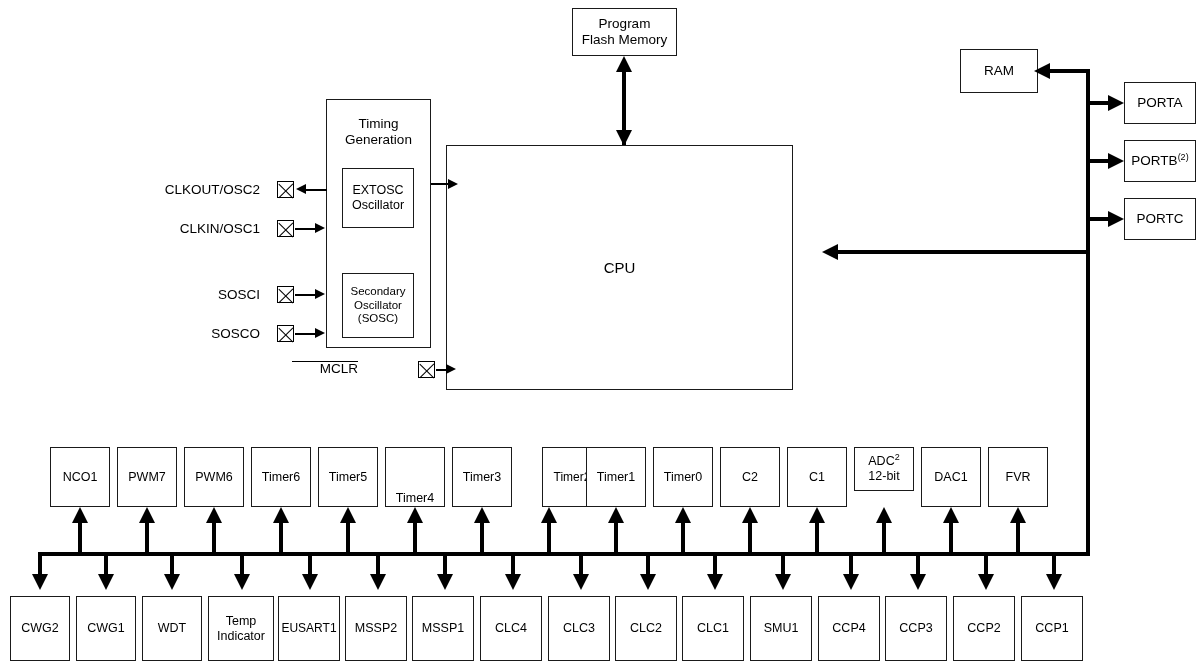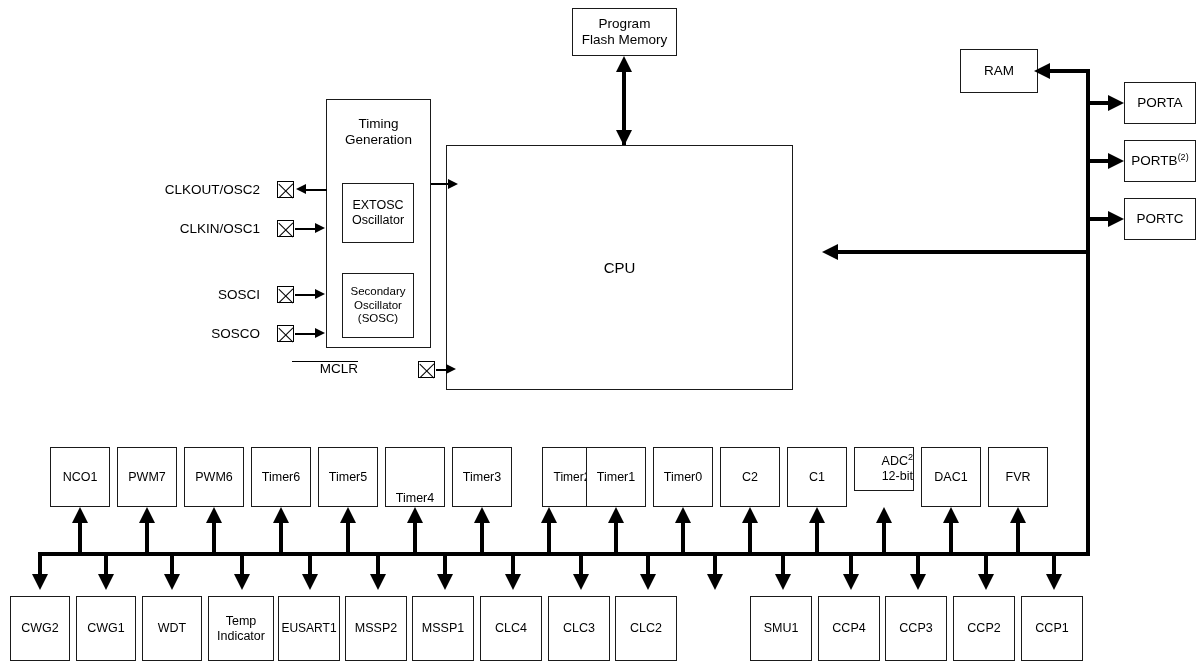--- a/index.html
+++ b/index.html
@@ -62,21 +62,21 @@
   <div class="blk thin" style="left:446px;top:145px;width:347px;height:245px;font-size:15px;">
     <span>CPU</span>
   </div>
 
   <div class="blk thin" style="left:326px;top:99px;width:105px;height:249px;align-items:flex-start;padding-top:16px;">
     <div>
       <span>Timing</span><br>
       <span>Generation</span>
     </div>
   </div>
-  <div class="blk thin" style="left:342px;top:183px;width:72px;height:60px;font-size:12.5px;">
+  <div class="blk thin" style="left:342px;top:168px;width:72px;height:60px;font-size:12.5px;">
     <div>
       <span>EXTOSC</span><br>
       <span>Oscillator</span>
     </div>
   </div>
   <div class="blk thin" style="left:342px;top:273px;width:72px;height:65px;font-size:11.5px;">
     <div>
       <span>Secondary</span><br>
       <span>Oscillator</span><br>
       <span>(SOSC)</span>
@@ -205,21 +205,21 @@
     </div>
   <div class="ln thick-v" style="left:748px;top:523px;height:30px;"></div>
   <div class="ah up" style="left:742px;top:507px;"></div>
 
   <div class="blk thin" style="left:787px;top:447px;width:60px;height:60px;font-size:12.5px;">
       <div><span>C1</span></div>
     </div>
   <div class="ln thick-v" style="left:815px;top:523px;height:30px;"></div>
   <div class="ah up" style="left:809px;top:507px;"></div>
 
-  <div class="blk thin" style="left:854px;top:447px;width:60px;height:44px;font-size:12.5px;justify-content:flex-end;">
+  <div class="blk thin" style="left:854px;top:447px;width:60px;height:44px;font-size:12.5px;">
       <div>
     <span>ADC</span><span class="sup">2</span><br>
     <span>12-bit</span></div>
     </div>
   <div class="ln thick-v" style="left:882px;top:523px;height:30px;"></div>
   <div class="ah up" style="left:876px;top:507px;"></div>
 
   <div class="blk thin" style="left:921px;top:447px;width:60px;height:60px;font-size:12.5px;">
       <div><span>DAC1</span></div>
     </div>
@@ -289,20 +289,23 @@
     </div>
 
   <div class="ln thick-v" style="left:646px;top:552px;height:24px;"></div>
   <div class="ah down" style="left:640px;top:574px;"></div>
   <div class="blk thin" style="left:615px;top:596px;width:62px;height:65px;font-size:12.5px;">
       <div><span>CLC2</span></div>
     </div>
 
   <div class="ln thick-v" style="left:713px;top:552px;height:24px;"></div>
   <div class="ah down" style="left:707px;top:574px;"></div>
+  <div class="blk thin" style="left:682px;top:596px;width:62px;height:65px;font-size:12.5px;">
+      <div><span>CLC1</span></div>
+    </div>
 
   <div class="ln thick-v" style="left:781px;top:552px;height:24px;"></div>
   <div class="ah down" style="left:775px;top:574px;"></div>
   <div class="blk thin" style="left:750px;top:596px;width:62px;height:65px;font-size:12.5px;">
       <div><span>SMU1</span></div>
     </div>
 
   <div class="ln thick-v" style="left:849px;top:552px;height:24px;"></div>
   <div class="ah down" style="left:843px;top:574px;"></div>
   <div class="blk thin" style="left:818px;top:596px;width:62px;height:65px;font-size:12.5px;">

